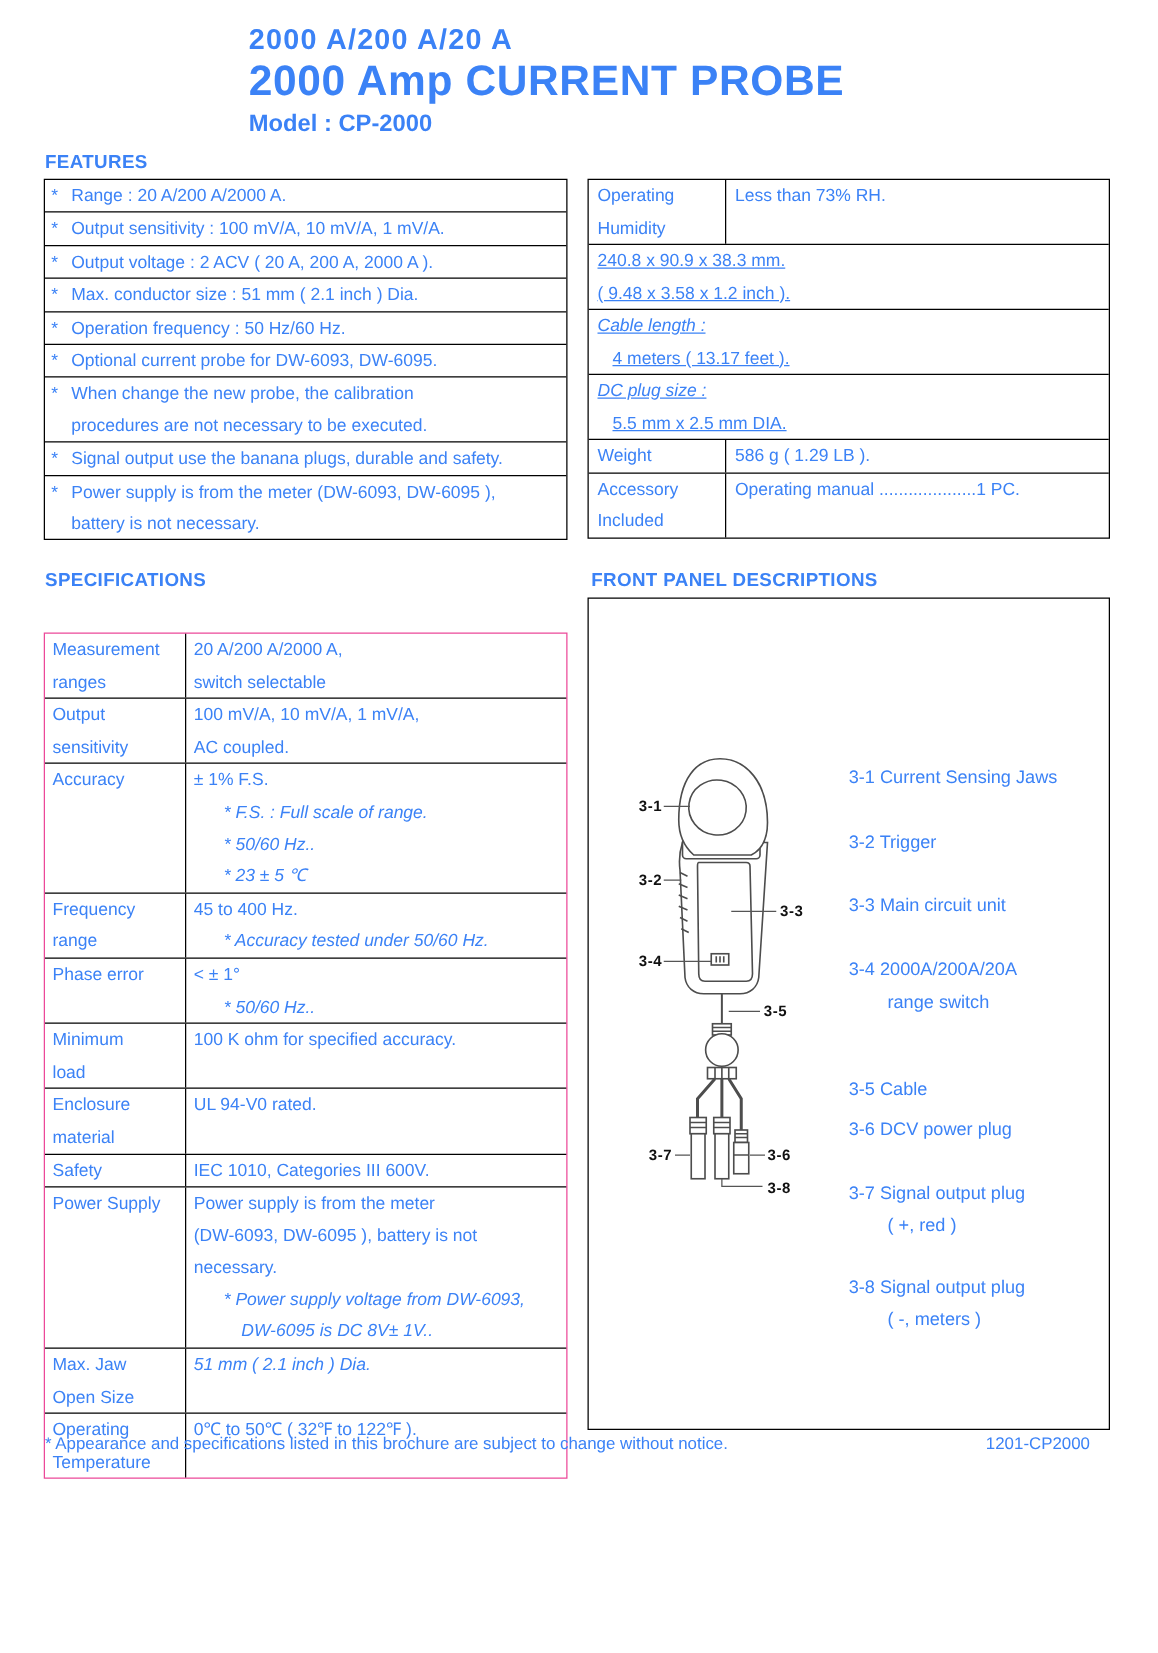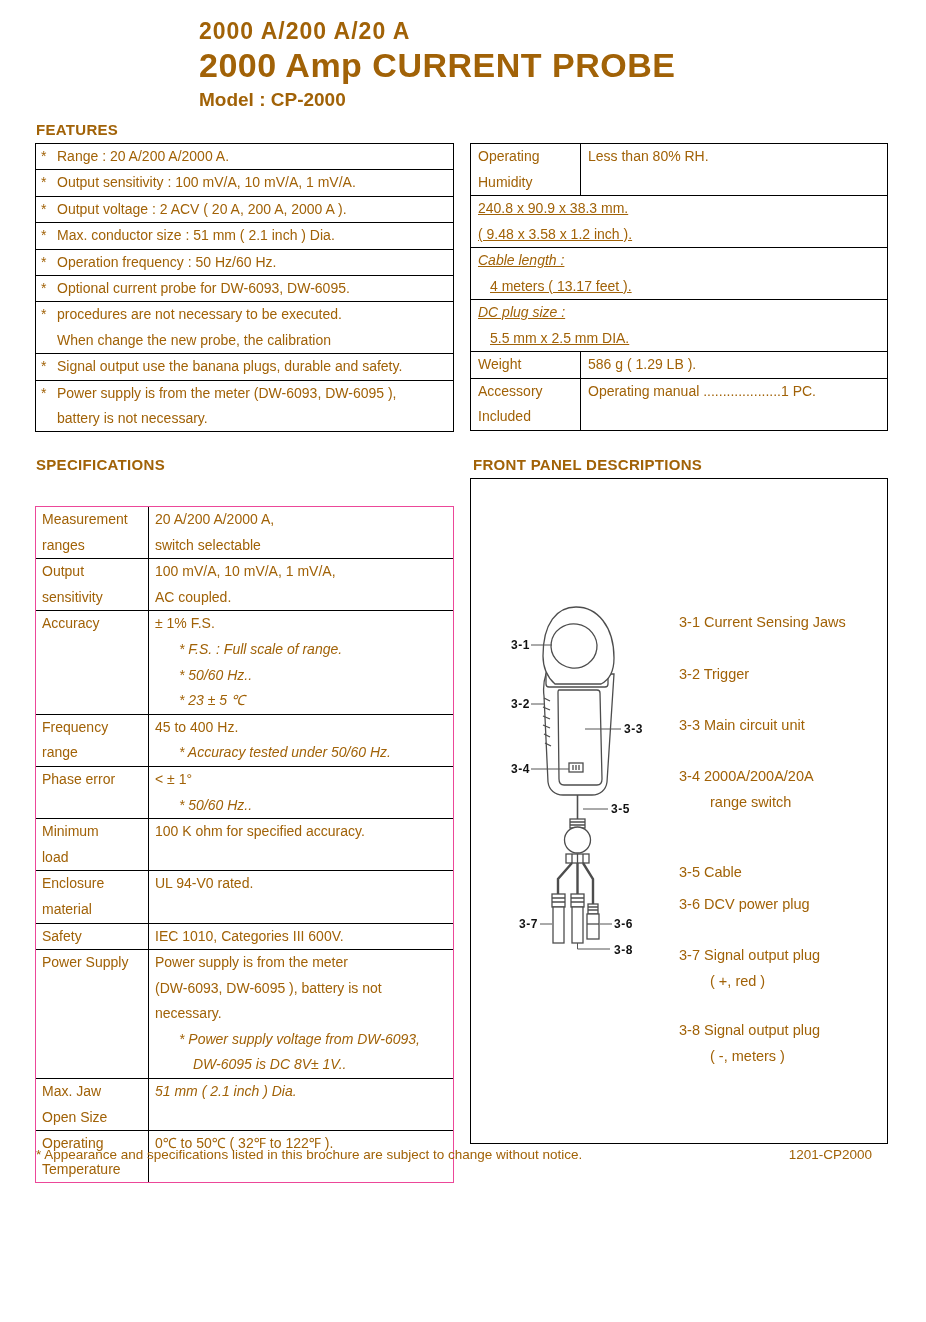--- a/index.html
+++ b/index.html
@@ -1,17 +1,17 @@
 <!DOCTYPE html>
 <html><head>
 <meta charset="utf-8">
 <style>
   html,body{margin:0;padding:0;background:#fff;}
   .page{position:relative;width:926px;height:1322px;background:#fff;overflow:hidden;
-        font-family:"Liberation Sans",sans-serif;color:#a16207;font-size:14px;}
+        font-family:"Liberation Sans",sans-serif;color:#3b82f6;font-size:14px;}
 
   
   .title-block{position:absolute;left:199px;top:18px;}
   .t1{font-size:23px;font-weight:bold;letter-spacing:1px;}
   .t2{font-size:34px;font-weight:bold;margin-top:1px;letter-spacing:0.5px;}
   .t3{font-size:19px;font-weight:bold;margin-top:4px;}
 
   .sec-h{position:absolute;font-weight:bold;font-size:15px;letter-spacing:0.3px;}
 
   
@@ -98,22 +98,22 @@
       </div>
     <div class="frow">
         <span class="ast">*</span>
         <div class="ftext">
           <div>Optional current probe for DW-6093, DW-6095.</div>
         </div>
       </div>
     <div class="frow">
         <span class="ast">*</span>
         <div class="ftext">
+          <div>When change the new probe, the calibration</div>
           <div>procedures are not necessary to be executed.</div>
-          <div>When change the new probe, the calibration</div>
         </div>
       </div>
     <div class="frow">
         <span class="ast">*</span>
         <div class="ftext">
           <div>Signal output use the banana plugs, durable and safety.</div>
         </div>
       </div>
     <div class="frow">
         <span class="ast">*</span>
@@ -124,21 +124,21 @@
       </div>
   </div>
 
   <div class="gen-table">
     <div class="grow">
       <div class="glabel">
         <div>Operating</div>
         <div>Humidity</div>
       </div>
       <div class="gvalue">
-        <div>Less than 80% RH.</div>
+        <div>Less than 73% RH.</div>
       </div>
     </div>
     <div class="grow">
       <div class="gvalue nopad">
         <div class="gseg">
           <div>240.8 x 90.9 x 38.3 mm.</div>
           <div>( 9.48 x 3.58 x 1.2 inch ).</div>
         </div>
         <div class="gseg">
           <div class="it">Cable length :</div>

